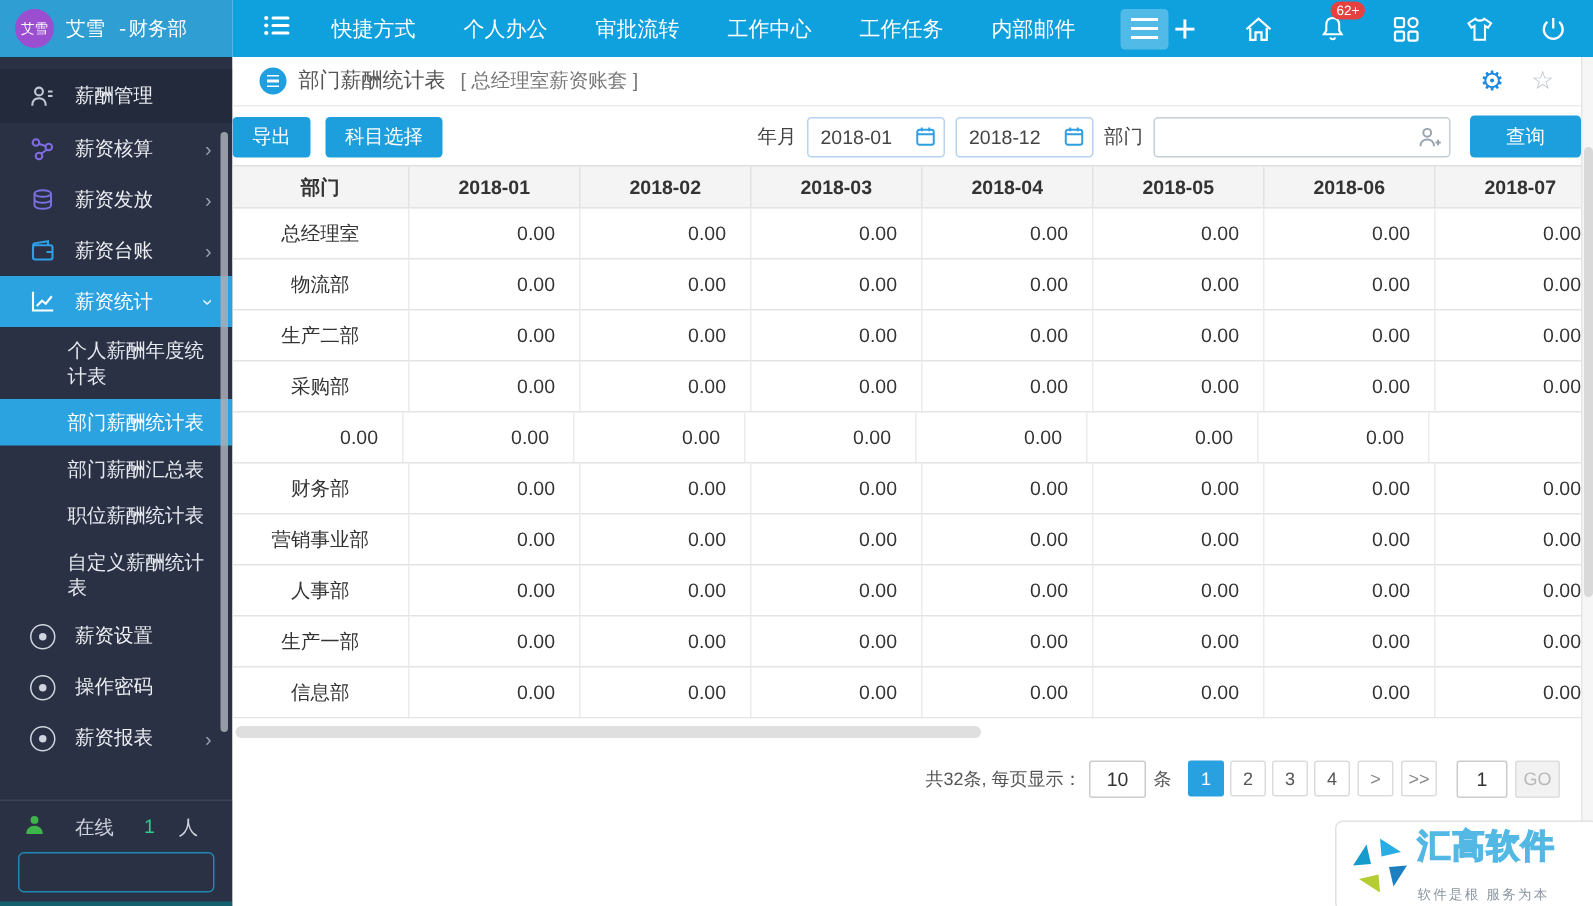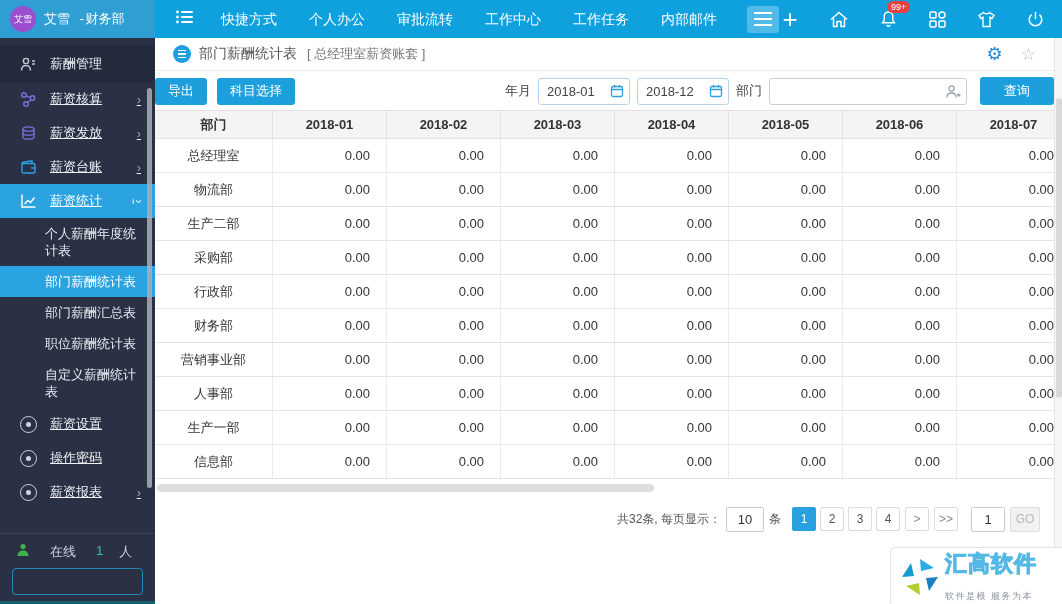--- a/index.html
+++ b/index.html
@@ -23,21 +23,21 @@
   .ticon { position:relative; display:flex; align-items:center; justify-content:center; width:22px; height:22px; }
   .plus-glyph { font-size:26px; font-weight:300; line-height:20px; }
   .badge { position:absolute; top:-7px; left:10px; background:#e64040; color:#fff; font-size:9px;
     padding:1px 4px; border-radius:8px; line-height:10px; white-space:nowrap; }
 
   
   .sidebar { position:absolute; left:0; top:38px; width:155px; height:566px; background:#2b3144; overflow:hidden; }
   .side-scroll { position:absolute; left:0; top:0; width:155px; height:495px; overflow:hidden; }
   .side-header { height:36px; background:#232a3c; display:flex; align-items:center; padding-left:18px;
     color:#eef0f4; font-size:13px; margin-top:8px; }
-  .side-item { height:34px; display:flex; align-items:center; padding-left:18px; color:#eef0f4; font-size:13px; cursor:pointer;text-decoration:underline; }
+  .side-item { height:34px; display:flex; align-items:center; padding-left:18px; color:#eef0f4; font-size:13px; cursor:pointer; }
   .side-item .icn, .side-header .icn { width:20px; display:flex; align-items:center; justify-content:center; flex:none; }
   .side-item .lbl, .side-header .lbl { margin-left:12px; }
   .chev { margin-left:auto; margin-right:14px; color:#98a0b0; font-size:13px; }
   .chev.down { transform:rotate(90deg); color:#dff2fa; }
   .side-item.selected { background:#2aa3e0; color:#fff; }
   .sub-item { padding:7px 8px 7px 45px; color:#e6e9ef; font-size:13px; line-height:17px; cursor:pointer; }
   .sub-item.active { background:#2aa3e0; color:#fff; }
   .circle-icn { width:17px; height:17px; border-radius:50%; border:1.5px solid #cfd4de;
     display:flex; align-items:center; justify-content:center; }
   .circle-icn i { width:5px; height:5px; border-radius:50%; background:#cfd4de; display:block; }
@@ -155,21 +155,21 @@
           <svg width="20" height="19" viewBox="0 0 20 19" fill="none" stroke="#fff" stroke-width="1.5">
               <path d="M2 9.5 L10 2.5 L18 9.5"></path>
               <path d="M4.5 8.5 V16.5 H8 V11.5 H12 V16.5 H15.5 V8.5"></path>
             </svg>
         </span>
         <span class="ticon">
           <svg width="19" height="20" viewBox="0 0 19 20" fill="none" stroke="#fff" stroke-width="1.4">
               <path d="M9.5 3 C6.6 3 5.2 5 5.2 7.8 V11.4 L3.6 13.8 H15.4 L13.8 11.4 V7.8 C13.8 5 12.4 3 9.5 3 Z"></path>
               <path d="M7.8 16 A1.8 1.8 0 0 0 11.2 16"></path>
             </svg>
-          <span class="badge">99+</span>
+          <span class="badge">62+</span>
         </span>
         <span class="ticon">
           <svg width="19" height="19" viewBox="0 0 19 19" fill="none" stroke="#fff" stroke-width="1.5">
               <rect x="2" y="2" width="6" height="6" rx="1"></rect>
               <rect x="11" y="2" width="6" height="6" rx="3"></rect>
               <rect x="2" y="11" width="6" height="6" rx="1"></rect>
               <rect x="11" y="11" width="6" height="6" rx="1"></rect>
             </svg>
         </span>
         <span class="ticon">
@@ -394,21 +394,20 @@
             <div class="cell dept">采购部</div>
             <div class="cell">0.00</div>
             <div class="cell">0.00</div>
             <div class="cell">0.00</div>
             <div class="cell">0.00</div>
             <div class="cell">0.00</div>
             <div class="cell">0.00</div>
             <div class="cell">0.00</div>
           </div>
           <div class="trow">
-            <div class="cell dept">行政部</div>
             <div class="cell">0.00</div>
             <div class="cell">0.00</div>
             <div class="cell">0.00</div>
             <div class="cell">0.00</div>
             <div class="cell">0.00</div>
             <div class="cell">0.00</div>
             <div class="cell">0.00</div>
           </div>
           <div class="trow">
             <div class="cell dept">财务部</div>

